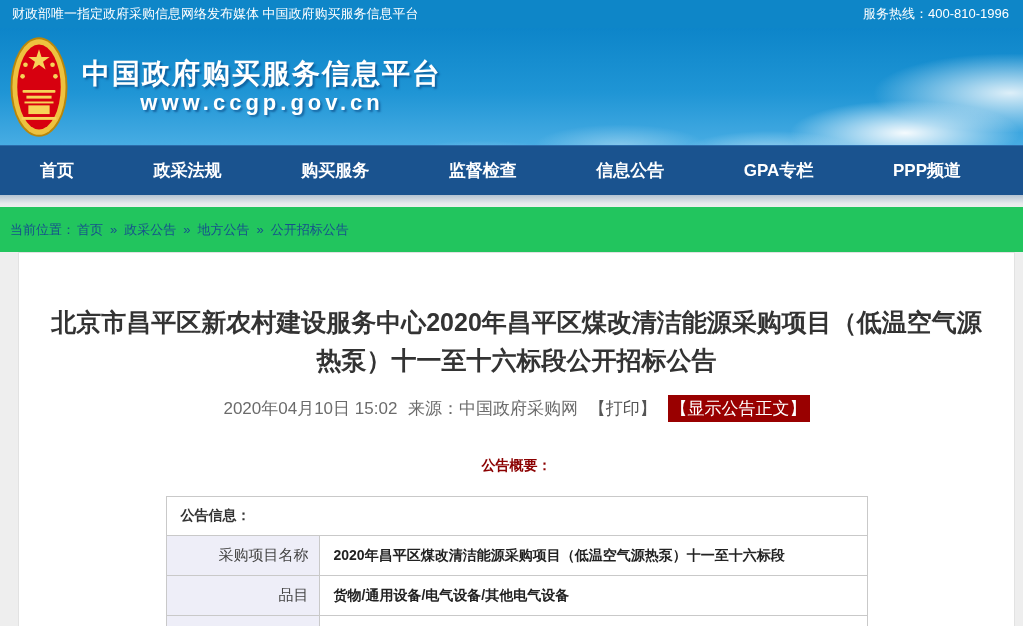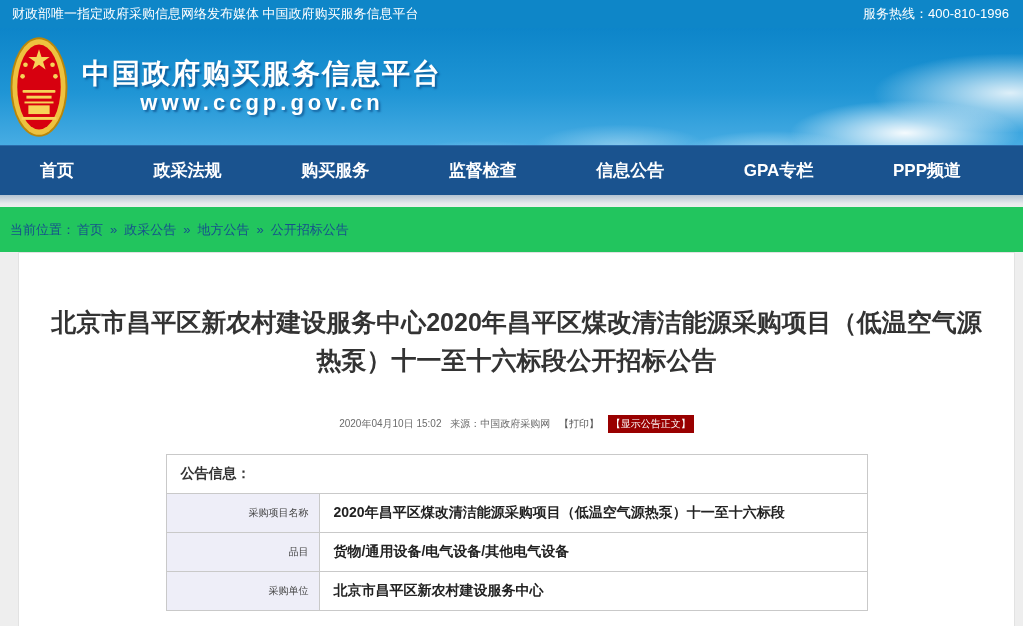--- a/index.html
+++ b/index.html
@@ -39,30 +39,30 @@
     font-size:13px; color:#17518c; background:#22c55e; }
   .crumbs a { color:#17518c; text-decoration:none; cursor:pointer; }
   .crumbs .sep { margin:0 7px; color:#17518c; }
   .crumbs .prefix { margin-right:2px; }
 
   
   .panel { margin:0 8px 0 18px; height:374px; background:#ffffff;
     border:1px solid #e2e2e2; border-bottom:none; overflow:hidden; }
   .title { margin:50px 26px 0; text-align:center; font-size:25px; line-height:38px;
     font-weight:bold; color:#333333; }
-  .meta { margin-top:36px; text-align:center; font-size:10px; color:#6b6b6b; }
+  .meta { margin-top:16px; text-align:center; font-size:17px; color:#6b6b6b; }
   .meta span, .meta a { margin:0 3px; }
   .meta .print { color:#555555; text-decoration:none; cursor:pointer; }
   .meta .show-btn { display:inline-block; background:#990000; color:#ffffff;
     padding:2px 3px; text-decoration:none; cursor:pointer; }
   .summary-heading { margin-top:35px; text-align:center; font-size:14px;
     font-weight:bold; color:#8b0000; }
 
   .info-table { width:702px; margin:21px auto 0; border-collapse:collapse; }
-  .info-table td { border:1px solid #c9c9c9; font-size:10px; color:#333; }
+  .info-table td { border:1px solid #c9c9c9; font-size:15px; color:#333; }
   .info-table .th { padding:10px 14px; font-size:14px; font-weight:bold; background:#fff; }
   .info-table .lbl { width:153px; background:#eeeef8; text-align:right;
     padding:10px 10px; color:#444444; }
   .info-table .val { padding:10px 14px; font-size:14px; font-weight:bold; color:#222222; background:#fff;margin-left:45px; }
 </style>
 </head>
 <body>
 
 <div class="page">
 
@@ -124,20 +124,21 @@
   <div class="panel">
     <h1 class="title">北京市昌平区新农村建设服务中心2020年昌平区煤改清洁能源采购项目（低温空气源热泵）十一至十六标段公开招标公告</h1>
 
     <div class="meta">
       <span>2020年04月10日 15:02</span>
       <span>来源：中国政府采购网</span>
       <a class="print">【打印】</a>
       <a class="show-btn">【显示公告正文】</a>
     </div>
 
+    <div class="summary-heading">公告概要：</div>
 
     <table class="info-table">
       <tbody>
           <tr>
         <td class="th" colspan="2">公告信息：</td>
       </tr>
       <tr>
         <td class="lbl">采购项目名称</td>
         <td class="val">2020年昌平区煤改清洁能源采购项目（低温空气源热泵）十一至十六标段</td>
       </tr>

